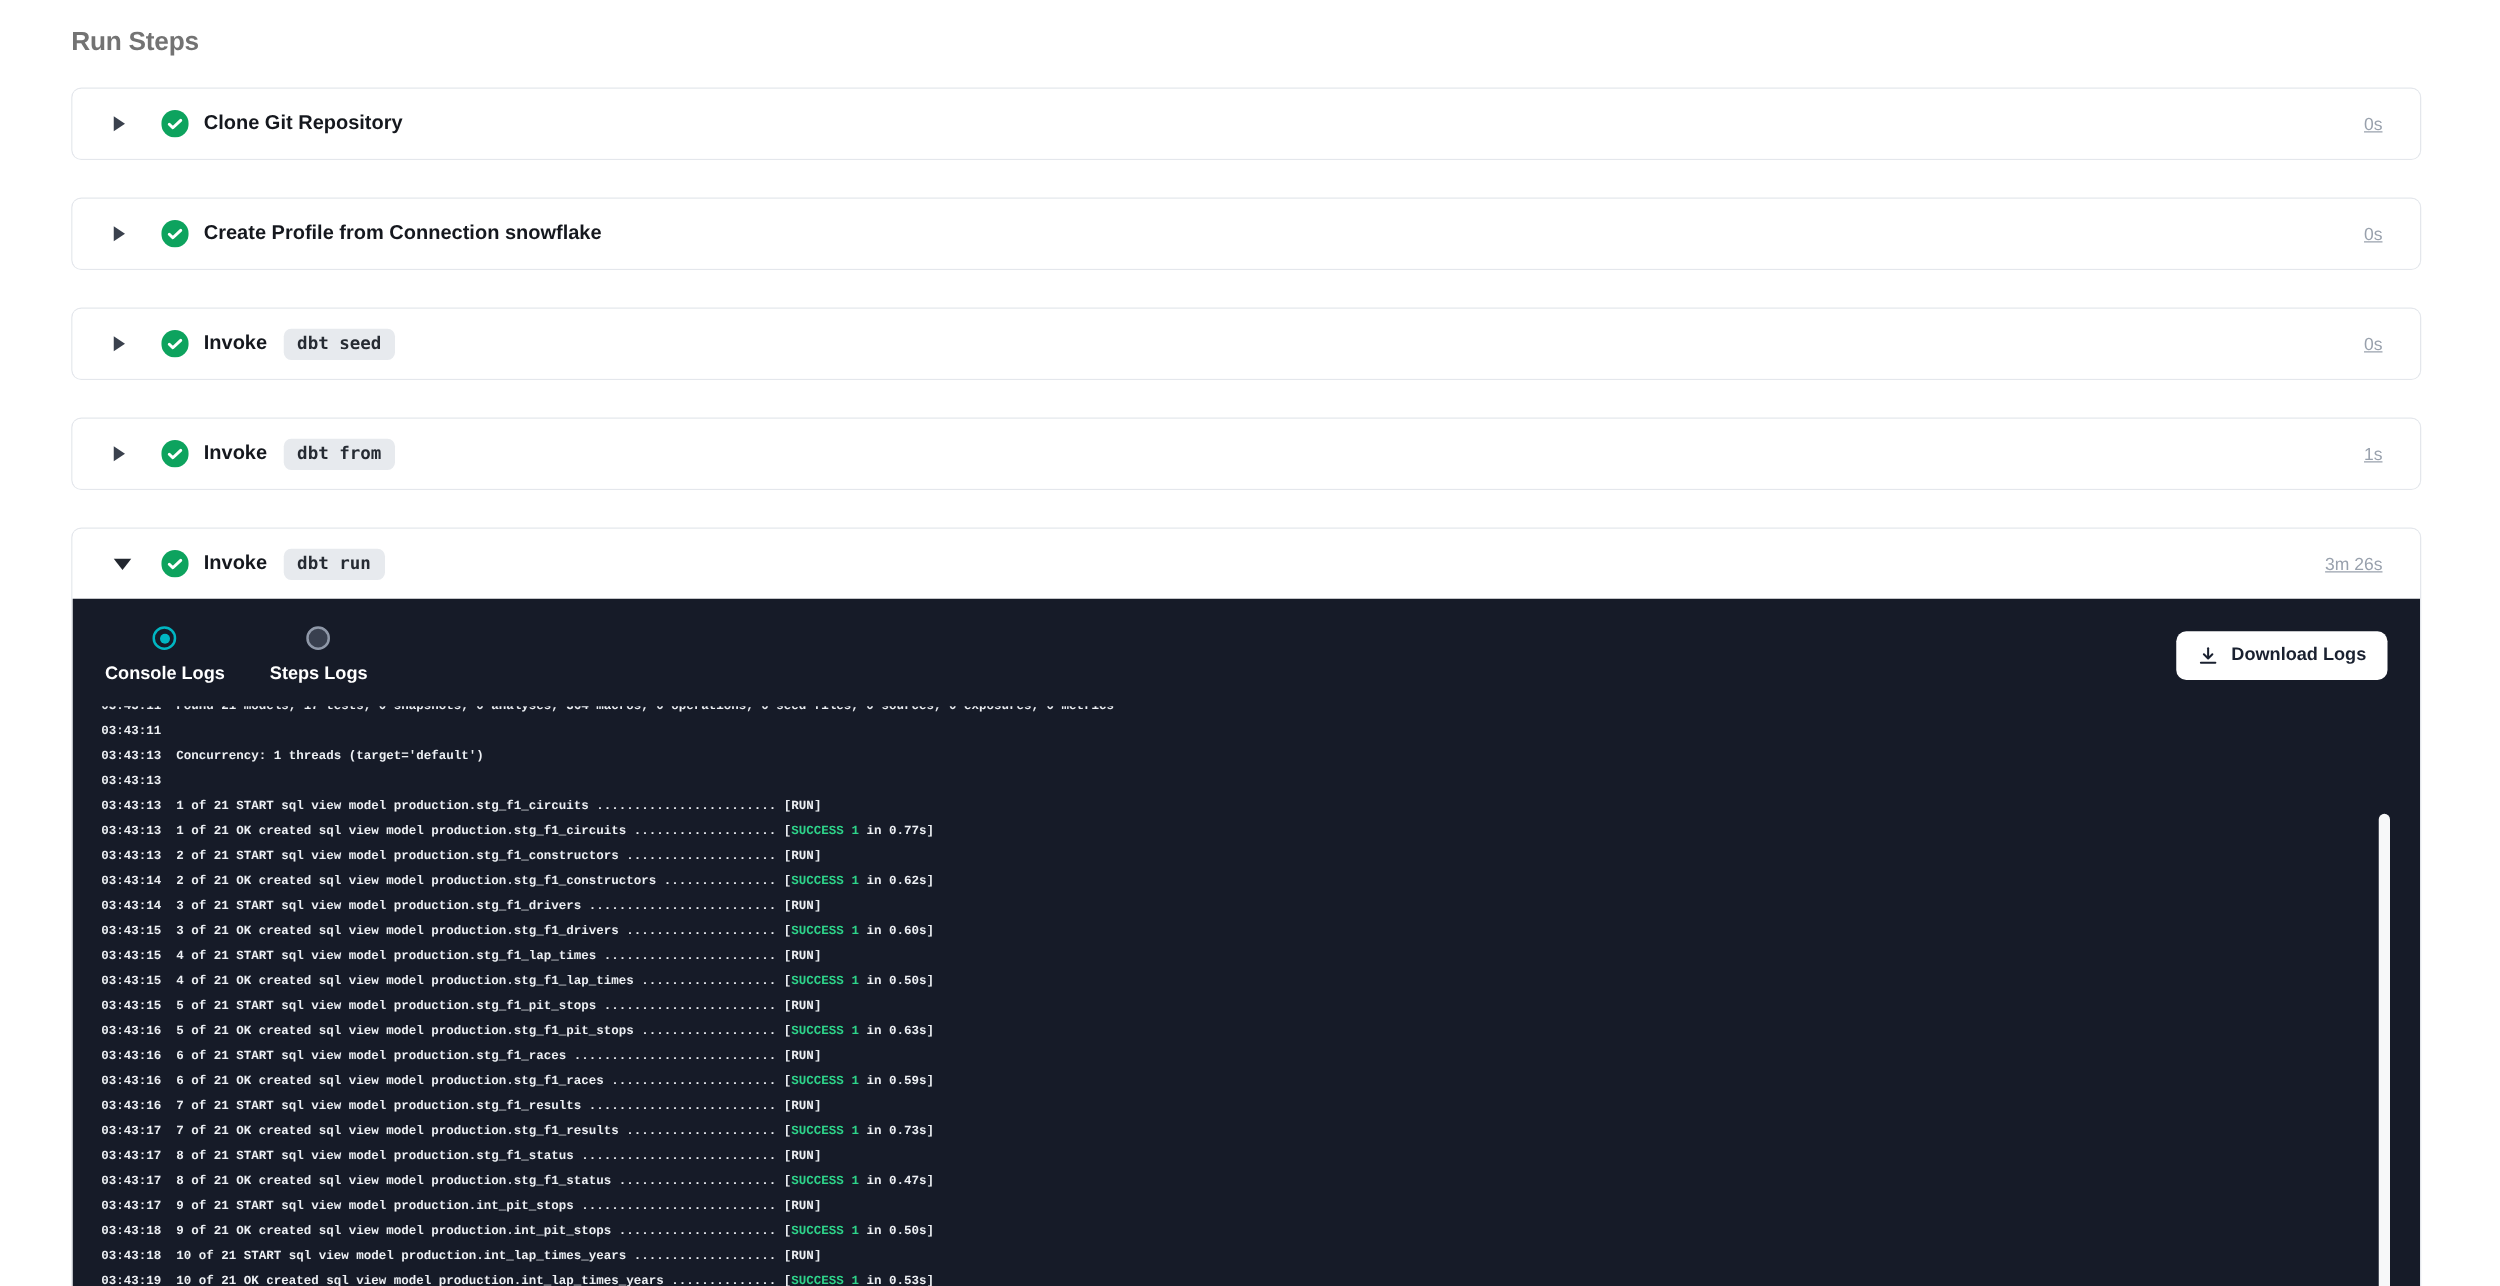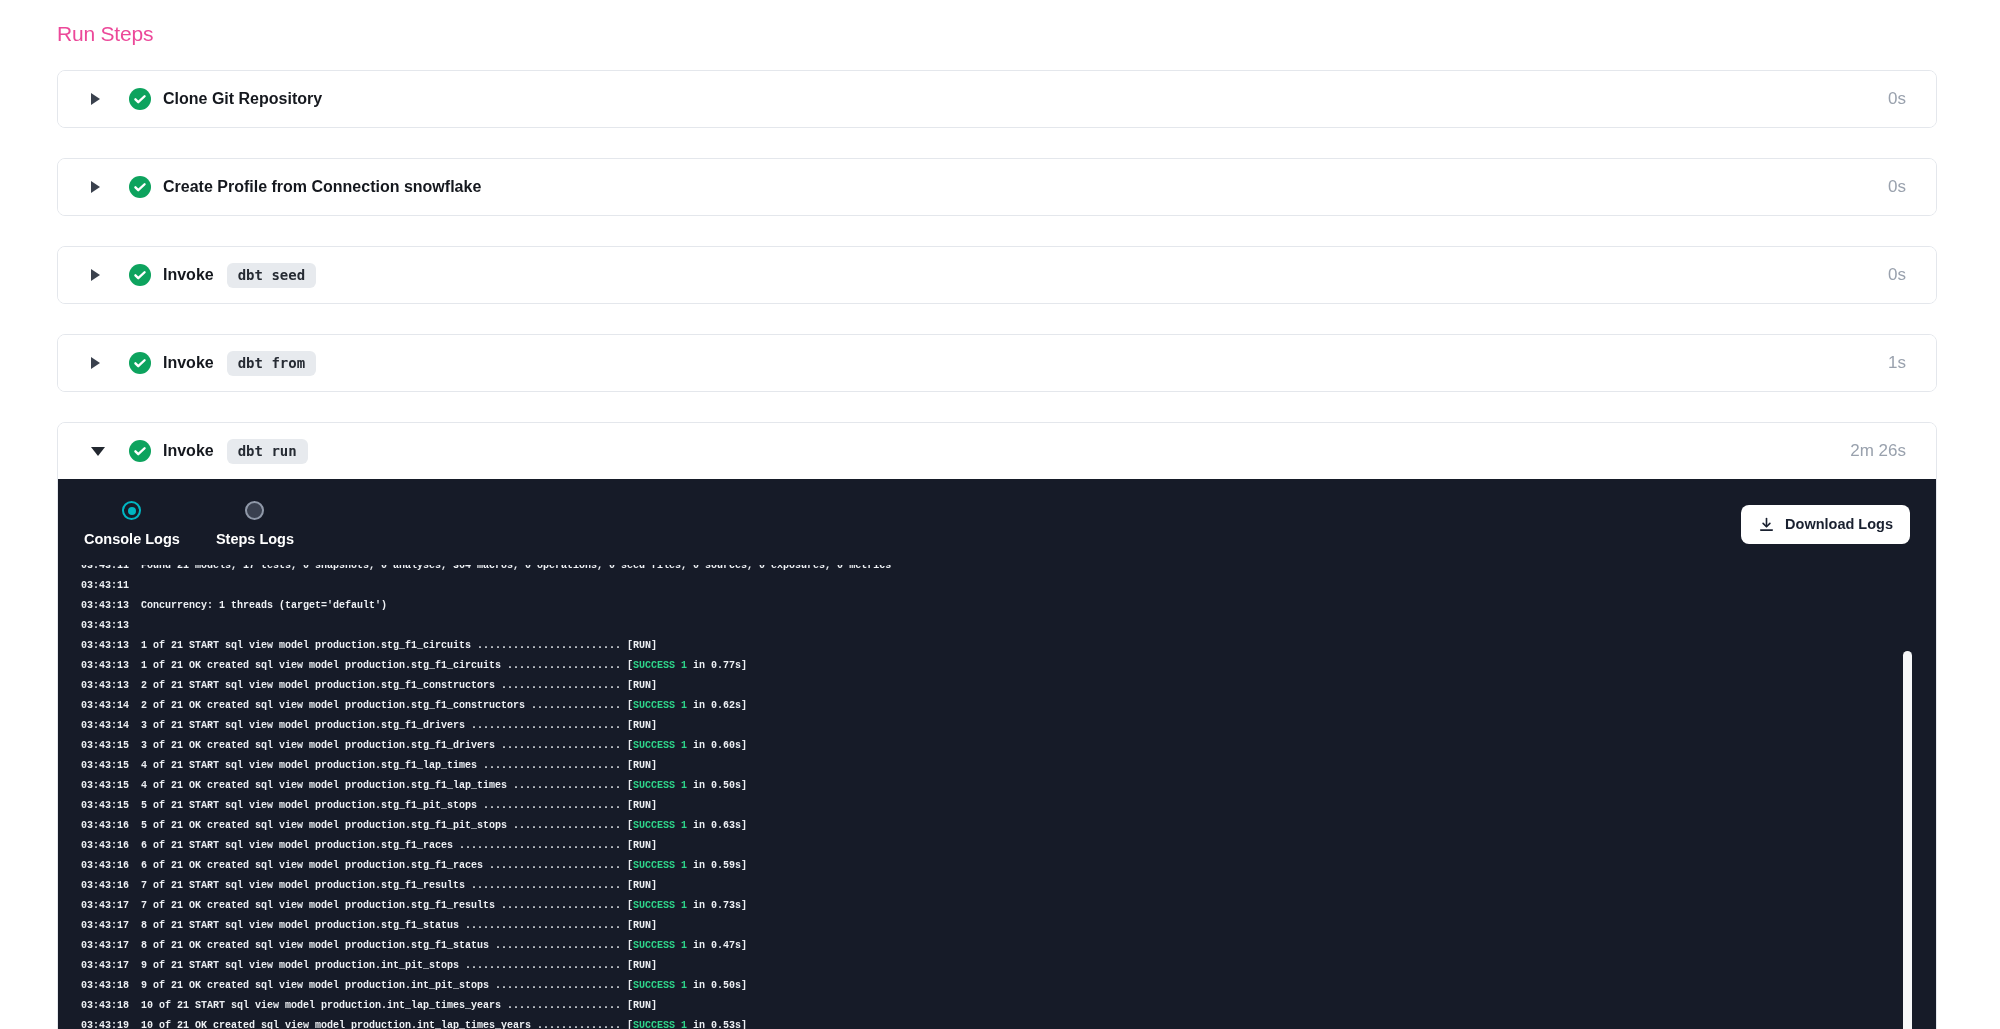--- a/index.html
+++ b/index.html
@@ -3,21 +3,21 @@
 <meta charset="utf-8">
 <style>
   html,body{margin:0;padding:0;background:#ffffff;}
   body{
     width:2000px;height:1029px;overflow:hidden;
     font-family:"Liberation Sans","DejaVu Sans",sans-serif;
     color:#15181e;
     -webkit-font-smoothing:antialiased;
   }
   .page{box-sizing:border-box;padding:14px 63px 0 57px;}
-  h1.page-title{font-size:21px;font-weight:400;margin:8px 0 24px 0;color:#ec4899;letter-spacing:-0.2px;}
+  h1.page-title{font-size:21px;font-weight:700;margin:8px 0 24px 0;color:#737373;letter-spacing:-0.2px;}
 
   .step-card{
     box-sizing:border-box;
     border:1px solid #e4e7ec;border-radius:8px;background:#fff;
     margin-bottom:30px;overflow:hidden;
   }
   .step-header{
     display:flex;align-items:center;height:56px;
     padding:0 30px 0 33px;cursor:pointer;background:#fff;
   }
@@ -26,21 +26,21 @@
   .tri-down{width:0;height:0;border-left:7px solid transparent;border-right:7px solid transparent;border-top:9px solid #22272f;}
   .check{flex:none;width:22px;height:22px;margin-right:12px;}
   .check svg{display:block;width:22px;height:22px;}
   .step-label{font-size:16px;font-weight:700;color:#15181e;}
   .code-chip{
     margin-left:13px;
     font-family:"DejaVu Sans Mono","Liberation Mono",monospace;
     font-size:14px;font-weight:600;color:#262b33;
     background:#e7eaee;border-radius:6px;padding:4px 11px 5px 11px;
   }
-  .duration{margin-left:auto;font-size:17px;color:#99a1ad;}
+  .duration{margin-left:auto;font-size:14px;color:#99a1ad;text-decoration:underline;}
 
   
   .console{background:var(--console-bg,#161b28);}
   .console-toolbar{display:flex;align-items:center;padding:22px 26px 18px 26px;}
   .radio-opt{display:flex;align-items:center;gap:11px;margin-right:36px;cursor:pointer;flex-direction:column;}
   .radio-label{color:#ffffff;font-size:14.5px;font-weight:700;}
   .radio-dot{box-sizing:border-box;width:19px;height:19px;border-radius:50%;position:relative;flex:none;}
   .radio-dot.sel{border:2px solid var(--teal,#00b6c2);}
   .radio-dot.sel::after{content:"";position:absolute;inset:3.5px;border-radius:50%;background:var(--teal,#00b6c2);}
   .radio-dot.unsel{border:2px solid #8f98a8;background:#39404f;}
@@ -143,21 +143,21 @@
           <span class="tri-down"></span>
         </span>
       <span class="check">
         <svg viewBox="0 0 24 24">
             <circle cx="12" cy="12" r="12" fill="#0da35e"></circle>
             <path d="M7 12.4l3.1 3.1L17 9" fill="none" stroke="#fff" stroke-width="2.6" stroke-linecap="round" stroke-linejoin="round"></path>
           </svg>
       </span>
       <span class="step-label">Invoke</span>
       <span class="code-chip">dbt run</span>
-      <span class="duration">2m 26s</span>
+      <span class="duration">3m 26s</span>
     </div>
 
     <div class="console">
       <div class="console-toolbar">
         <span class="radio-opt">
           <span class="radio-dot sel"></span>
           <span class="radio-label">Console Logs</span>
         </span>
         <span class="radio-opt">
           <span class="radio-dot unsel"></span>

